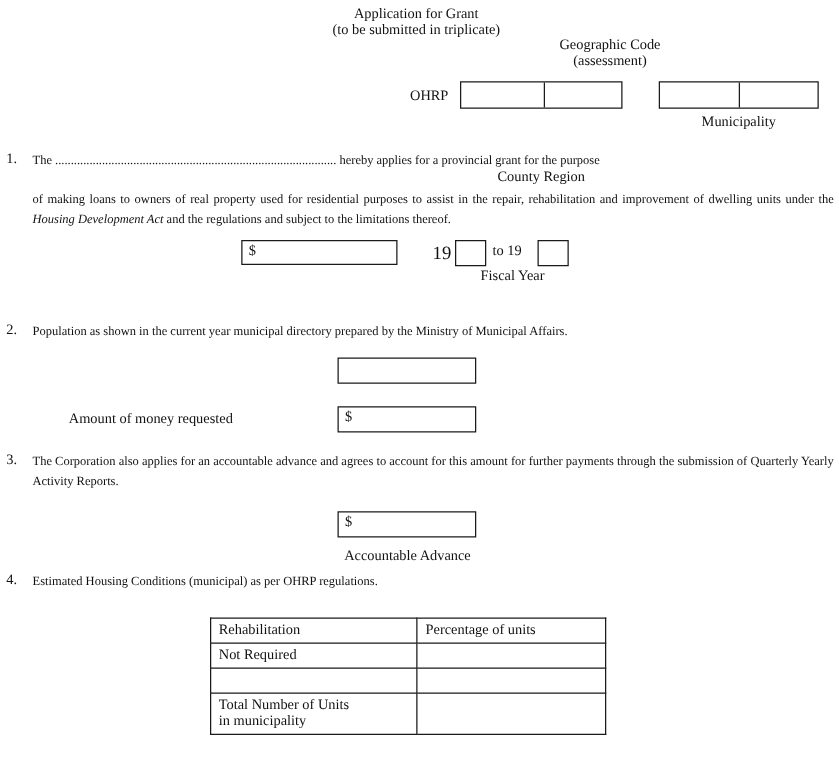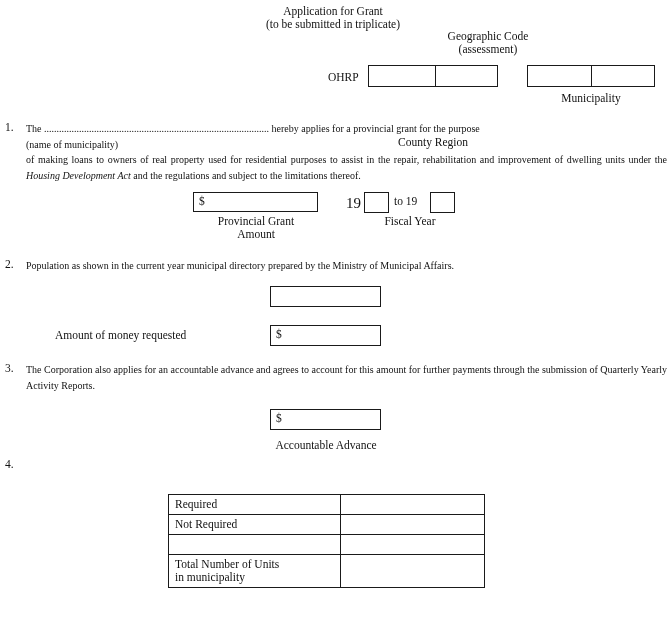--- a/index.html
+++ b/index.html
@@ -161,31 +161,26 @@
     <div class="box-split" style="left:63px;"></div>
   </div>
   <div class="abs ctr box-cap" id="code-cap-2">Municipality</div>
 
   <div class="abs clause-num" id="c1-num">1.</div>
   <div class="abs clause-body" id="c1-line1">
     <span>The</span>
     <span class="dots">..........................................................................................</span>
     <span>hereby applies for a provincial grant for the purpose</span>
   </div>
-  <div class="abs ctr clause-body" id="c1-sub">(name of municipality)</div>
   <div class="abs clause-body" id="c1-rest">
     <span>of making loans to owners of real property used for residential purposes to assist in the repair, rehabilitation and improvement of dwelling units under the </span><i>Housing Development Act</i><span> and the regulations and subject to the limitations thereof.</span>
   </div>
 
   <div class="abs box" id="pg-box">
     <span class="dollar">$</span>
-  </div>
-  <div class="abs ctr box-cap" id="pg-cap">
-    <div>Provincial Grant</div>
-    <div>Amount</div>
   </div>
 
   <div class="abs" id="fy-19a">19</div>
   <div class="abs box" id="fy-box-a"></div>
   <div class="abs" id="fy-to19">to 19</div>
   <div class="abs box" id="fy-box-b"></div>
   <div class="abs ctr box-cap" id="fy-cap">Fiscal Year</div>
 
   <div class="abs clause-num" id="c2-num">2.</div>
   <div class="abs clause-body" id="c2-body">Population as shown in the current year municipal directory prepared by the Ministry of Municipal Affairs.</div>
@@ -199,26 +194,27 @@
 
   <div class="abs clause-num" id="c3-num">3.</div>
   <div class="abs clause-body" id="c3-body">The Corporation also applies for an accountable advance and agrees to account for this amount for further payments through the submission of Quarterly Yearly Activity Reports.</div>
 
   <div class="abs box" id="aa-box">
     <span class="dollar">$</span>
   </div>
   <div class="abs ctr box-cap" id="aa-cap">Accountable Advance</div>
 
   <div class="abs clause-num" id="c4-num">4.</div>
+  <div class="abs clause-body" id="c4-body">Estimated Housing Conditions (municipal) as per OHRP regulations.</div>
 
   <table class="abs" id="cond-table">
     <tbody>
-    <tr>
-      <td class="tcol-a">Required</td>
-      <td class="tcol-b"></td>
+        <tr>
+      <td class="tcol-a">Rehabilitation</td>
+      <td class="tcol-b">Percentage of units</td>
     </tr>
     <tr>
       <td class="tcol-a">Not Required</td>
       <td class="tcol-b"></td>
     </tr>
     <tr class="spacer-row">
       <td></td>
       <td></td>
     </tr>
     <tr>

